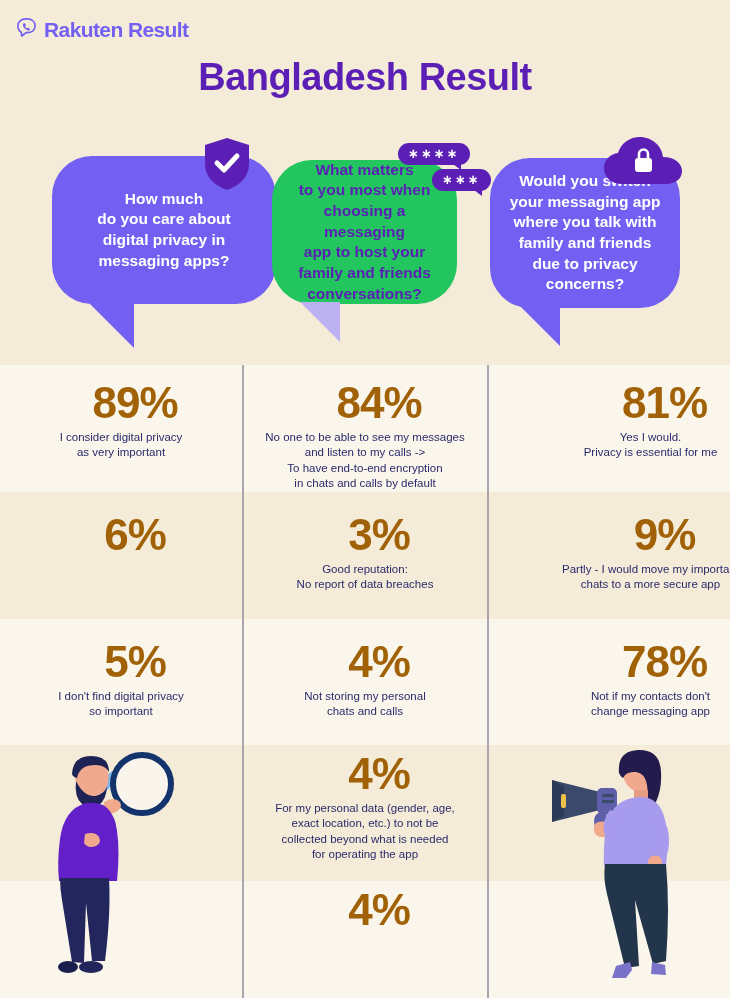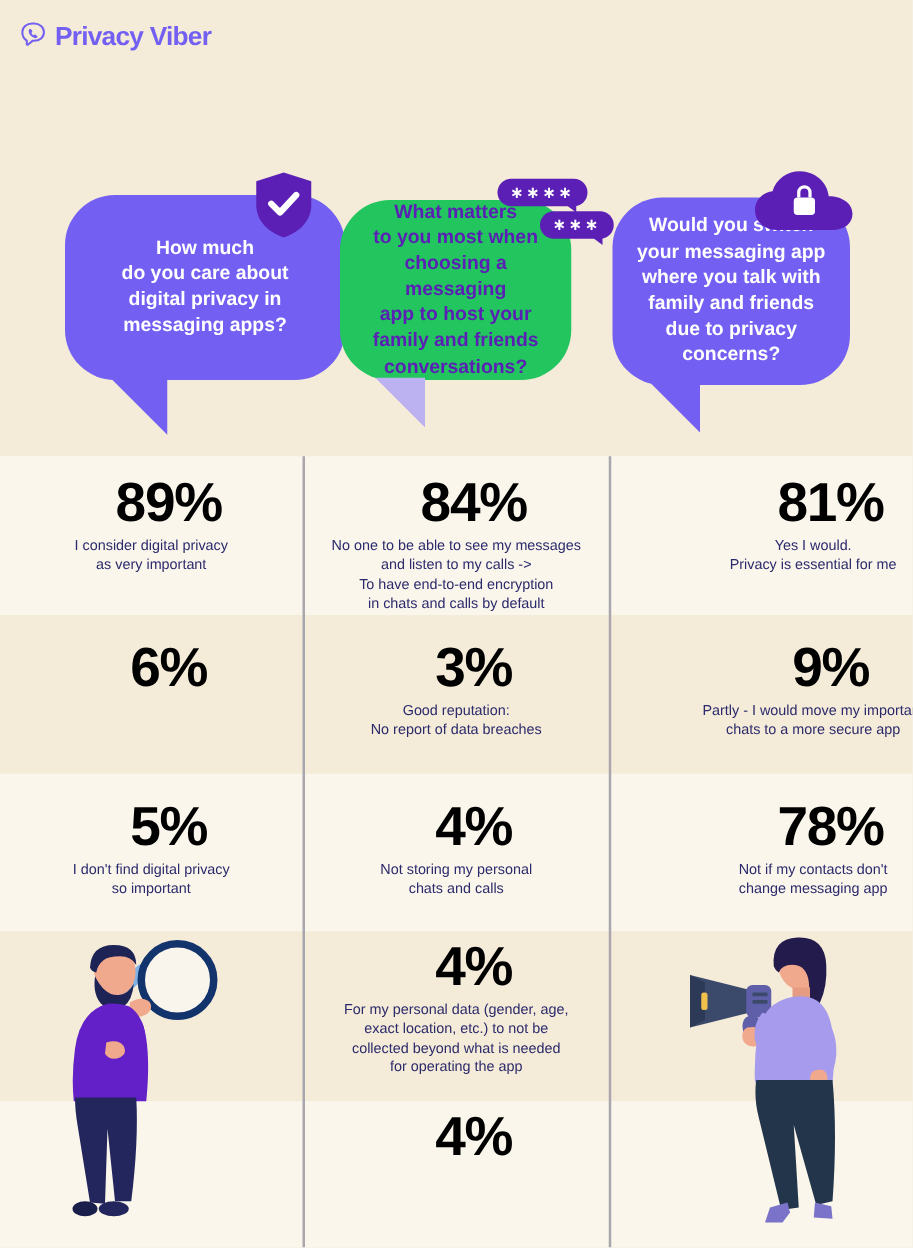--- a/index.html
+++ b/index.html
@@ -71,21 +71,21 @@
   .chip::after {
     content: ""; position: absolute; right: 9px; bottom: -5px;
     width: 0; height: 0; border-style: solid;
     border-width: 6px 0 0 8px; border-color: #5B1FB5 transparent transparent transparent;
   }
   .chip-a { left: 126px; top: -17px; }
   .chip-b { left: 160px; top: 9px; }
 
   
   .cell { position: absolute; text-align: center; }
-  .pct  { font-size: 44px; font-weight: bold; color: #000000; line-height: 1.02; letter-spacing: -1px; padding-left: 28px; }
+  .pct  { font-size: 44px; font-weight: bold; color: #a16207; line-height: 1.02; letter-spacing: -1px; padding-left: 28px; }
   .desc { font-size: 11.5px; line-height: 1.35; color: #2B2A6B; margin-top: 4px; }
 
   
   .col-a { left: 0px;   width: 242px; }
   .col-b { left: 243px; width: 244px; }
   .col-c { left: 512px; width: 277px; }
 
   .row-1 { top: 381px; }
   .row-2 { top: 513px; }
   .row-3 { top: 640px; }
@@ -112,23 +112,24 @@
   <div class="vdiv left"></div>
   <div class="vdiv right"></div>
 
   <div class="logo">
     <span>
       <svg width="23" height="23" viewBox="0 0 24 24">
         <path d="M3 10.2C3 5.9 6.4 3 11.4 3h1.2C17.6 3 21 5.9 21 10.2c0 4.3-3.4 7.2-8.4 7.2h-1.1l-3.9 3.2c-.4.3-.9 0-.9-.5v-2.9C4.9 16 3 13.6 3 10.2z" fill="none" stroke="#7360F2" stroke-width="1.7"></path>
         <path d="M9.1 7.6c.4-.3.9-.2 1.2.2l.9 1.2c.3.4.2.8-.1 1.1l-.4.3c-.1.1-.2.3-.1.5.2.6.9 1.4 1.6 1.8.2.1.4.1.5 0l.3-.3c.3-.3.8-.3 1.1 0l1.2.9c.4.3.4.9.1 1.2-1.1 1.2-2.4.7-3.9-.3-1.3-.9-2.4-2.1-2.9-3.4-.4-1.1-.4-2.4.4-3.2z" fill="#7360F2"></path>
       </svg>
     </span>
-    <span class="logo-text">Privacy Viber</span>
-  </div>
-
+    <span class="logo-text">Rakuten Result</span>
+  </div>
+
+  <div class="title">Bangladesh Result</div>
 
   <div class="bubble-wrap b1">
     <div class="bubble">
       <span class="q-text">How much<br>do you care about<br>digital privacy in<br>messaging apps?</span>
       <span class="tail"></span>
     </div>
     <span class="shield-badge">
       <svg width="50" height="56" viewBox="0 0 50 56">
         <path d="M25 2 L47 9 V28 C47 41 37 50 25 54 C13 50 3 41 3 28 V9 Z" fill="#5B1FB5"></path>
         <path d="M15 27 L22 34 L35 20" fill="none" stroke="#fff" stroke-width="5" stroke-linecap="round" stroke-linejoin="round"></path>

